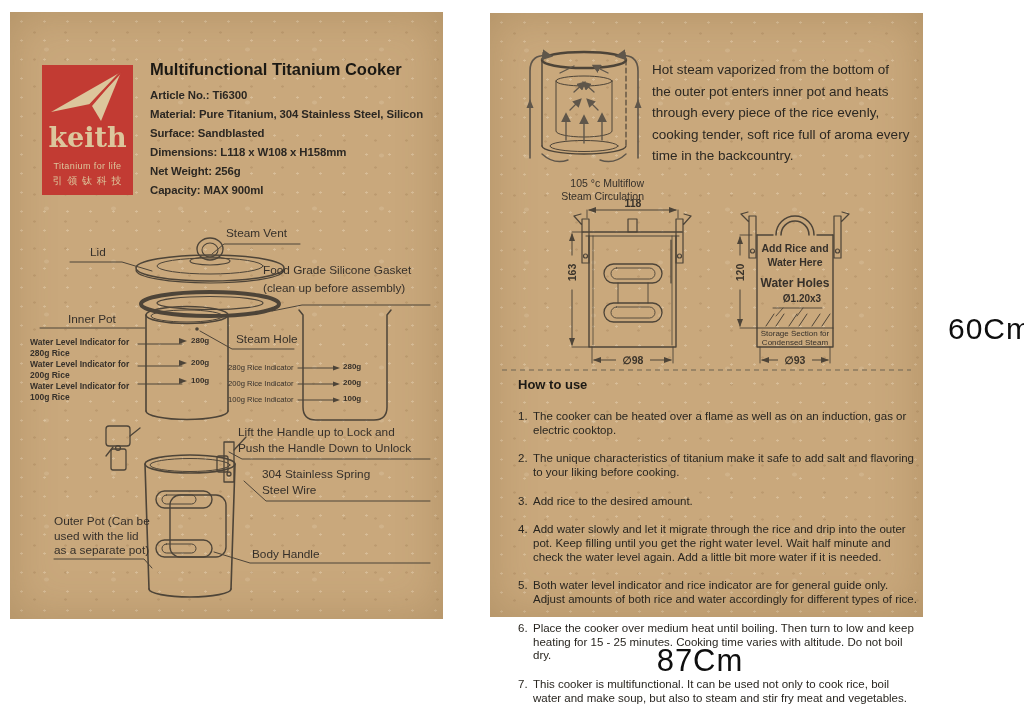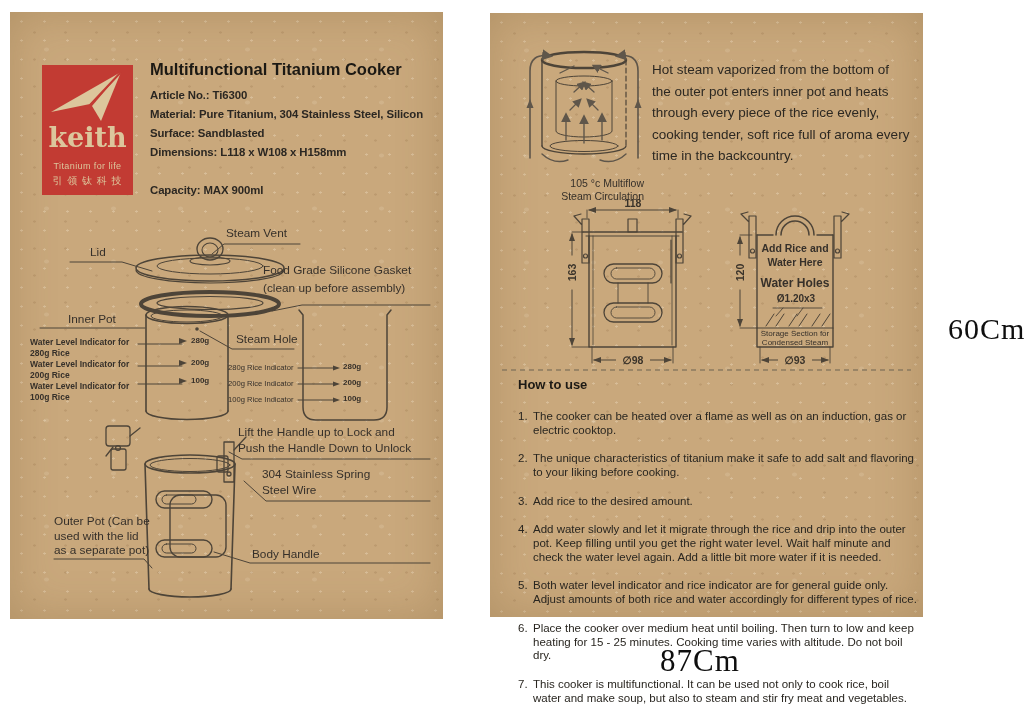--- a/index.html
+++ b/index.html
@@ -35,21 +35,21 @@
   .logo-tag{color:#dcc69c;font-size:9px;line-height:11px;margin-top:10px;letter-spacing:0.4px;}
   .logo-cn{color:#dcc69c;font-size:10px;line-height:12px;margin-top:3px;letter-spacing:1px;}
   
   .title{position:absolute;left:140px;top:48px;font-size:16.5px;font-weight:700;color:#1c1914;text-align:center;}
   .spec{position:absolute;left:140px;width:300px;font-size:11.4px;color:#2b2722;line-height:19.3px;letter-spacing:-0.1px;font-weight:bold;}
   
   .hi{display:flex;margin-bottom:1px;}
   .hi .n{width:15px;flex:none;}
   .hi .t{flex:1;}
   .dimlab{position:absolute;font-size:10.5px;font-weight:700;color:#3a332a;text-align:center;}
-  .big-dim{position:absolute;font-size:30px;color:#0e0e0e;text-align:center;letter-spacing:1px;font-family:Liberation Serif, serif;}
+  .big-dim{position:absolute;font-size:30px;color:#0e0e0e;text-align:center;letter-spacing:1px;}
 </style>
 </head>
 <body>
 
 <div id="panel-left" class="panel">
 
   <svg class="psvg" width="433" height="607" viewBox="0 0 433 607">
 
     <ellipse cx="200" cy="237" rx="13" ry="11" class="ln" stroke-width="1.4"></ellipse>
     <ellipse cx="200" cy="238" rx="8" ry="7" class="ln" stroke-width="1.1"></ellipse>
@@ -132,20 +132,21 @@
     <div class="logo-brand">keith</div>
     <div class="logo-tag">Titanium for life</div>
     <div class="logo-cn">引 领 钛 科 技</div>
   </div>
 
   <div class="title">Multifunctional Titanium Cooker</div>
   <div class="spec" style="top:74px;">Article No.: Ti6300</div>
   <div class="spec" style="top:93px;">Material: Pure Titanium, 304 Stainless Steel, Silicon</div>
   <div class="spec" style="top:112px;">Surface: Sandblasted</div>
   <div class="spec" style="top:131px;">Dimensions: L118 x W108 x H158mm</div>
+  <div class="spec" style="top:150px;">Net Weight: 256g</div>
   <div class="spec" style="top:169px;">Capacity: MAX 900ml</div>
 
   <div class="lb" style="left:216px;top:214px;font-size:11.8px;">Steam Vent</div>
   <div class="lb" style="left:80px;top:233px;font-size:11.8px;">Lid</div>
   <div class="lb" style="left:253px;top:250px;font-size:11.8px;line-height:17.5px;">Food Grade Silicone Gasket
 (clean up before assembly)</div>
   <div class="lb" style="left:58px;top:300px;font-size:11.8px;">Inner Pot</div>
   <div class="lb" style="left:226px;top:320px;font-size:11.8px;">Steam Hole</div>
   <div class="lb b" style="left:20px;top:325px;width:110px;font-size:8.5px;line-height:11px;">Water Level Indicator for
 280g Rice</div>
@@ -267,21 +268,21 @@
   <div class="lb" style="left:162px;top:46px;width:258px;font-size:13.5px;line-height:21.5px;color:#2c2822;">Hot steam vaporized from the bottom of the outer pot enters inner pot and heats through every piece of the rice evenly, cooking tender, soft rice full of aroma every time in the backcountry.</div>
 
   <div class="dimlab" style="left:126px;top:184px;width:34px;">118</div>
   <div class="dimlab rot mask" style="left:65px;top:252px;width:34px;height:15px;line-height:15px;">163</div>
   <div class="dimlab mask" style="left:126px;top:340px;width:34px;height:14px;line-height:14px;">∅98</div>
 
   <div class="dimlab rot mask" style="left:233px;top:252px;width:34px;height:15px;line-height:15px;">120</div>
   <div class="lb ctr" style="left:267px;top:229px;width:76px;font-size:10.5px;line-height:13.5px;font-weight:600;">Add Rice and
 Water Here</div>
   <div class="lb ctr" style="left:262px;top:263px;width:86px;font-size:12px;font-weight:600;">Water Holes</div>
-  <div class="lb ctr b" style="left:268px;top:280px;width:76px;font-size:10px;">Ø1.20x3</div>
+  <div class="lb ctr b" style="left:274px;top:280px;width:76px;font-size:10px;">Ø1.20x3</div>
   <div class="lb ctr" style="left:268px;top:316px;width:74px;font-size:8px;line-height:9.3px;">Storage Section for
 Condensed Steam</div>
   <div class="dimlab mask" style="left:288px;top:340px;width:34px;height:14px;line-height:14px;">∅93</div>
 
   <div class="lb b" style="left:28px;top:364px;font-size:13px;color:#1d1a15;">How to use</div>
   <div class="lb" style="left:28px;top:383px;width:402px;font-size:11.5px;line-height:13.8px;color:#292620;">
     <div class="hi"><span class="n">1.</span><span class="t">The cooker can be heated over a flame as well as on an induction, gas or electric cooktop.</span></div>
     <div class="hi"><span class="n">2.</span><span class="t">The unique characteristics of titanium make it safe to add salt and flavoring to your liking before cooking.</span></div>
     <div class="hi"><span class="n">3.</span><span class="t">Add rice to the desired amount.</span></div>
     <div class="hi"><span class="n">4.</span><span class="t">Add water slowly and let it migrate through the rice and drip into the outer pot. Keep filling until you get the right water level. Wait half minute and check the water level again. Add a little bit more water if it is needed.</span></div>

